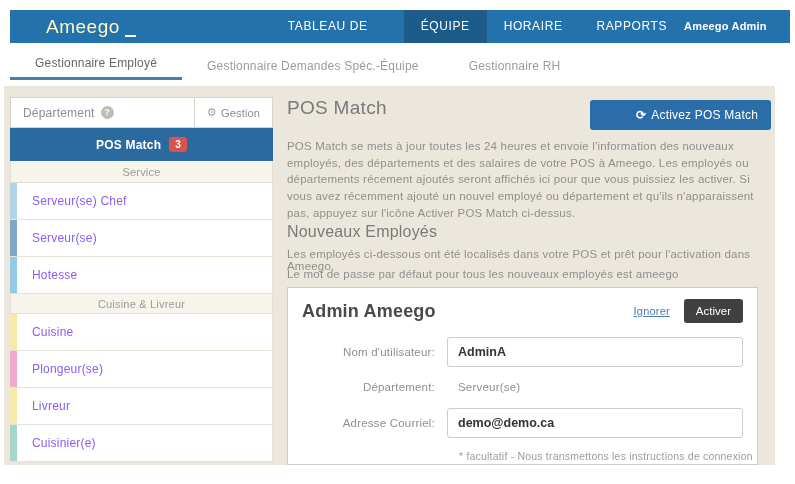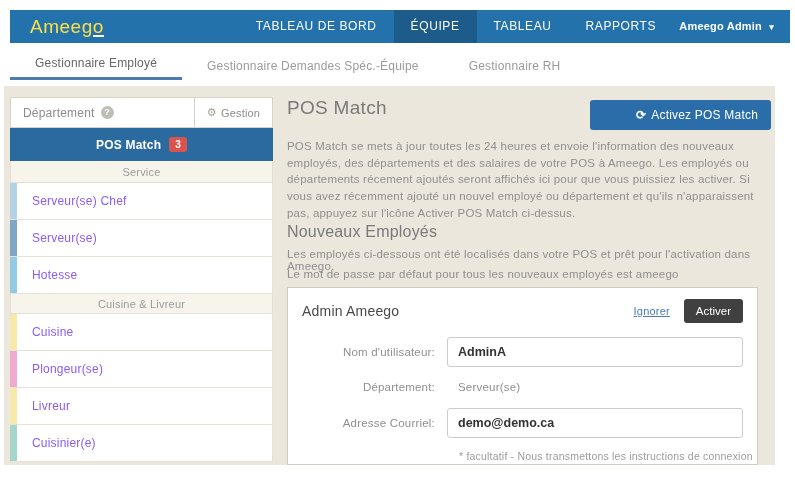--- a/index.html
+++ b/index.html
@@ -2,21 +2,21 @@
 <html><head>
 <meta charset="utf-8">
 <style>
   * { margin:0; padding:0; box-sizing:border-box; }
   html,body { background:#fff; }
   body { font-family:"Liberation Sans", sans-serif; }
   #app { position:relative; width:795px; height:484px; background:#fff; overflow:hidden; letter-spacing:0.2px; }
 
   
   .navbar { position:absolute; left:10px; top:10px; width:780px; height:33px; display:flex; align-items:stretch; }
-  .logo { position:relative; color:#fde047; font-size:19px; font-weight:400; line-height:33px; padding:0 20px; letter-spacing:0.5px; }
+  .logo { position:relative; color:#fef9c3; font-size:19px; font-weight:400; line-height:33px; padding:0 36px; letter-spacing:0.5px; }
   .logo::after { content:""; position:absolute; bottom:6px; right:20px; width:11px; height:2px; background:#fff; }
   .nav-items { display:flex; margin-left:115px; }
   .nav-item { color:#fff; font-size:12px; letter-spacing:0.6px; line-height:33px; padding:0 17px; cursor:pointer; }
   .user-menu { margin-left:auto; color:#fff; font-size:11px; font-weight:bold; line-height:33px; padding-right:16px; cursor:pointer; }
   .user-menu .caret { font-size:9px; margin-left:4px; }
 
   
   .tabbar { position:absolute; left:10px; top:52px; height:28px; display:flex;align-items:flex-end; }
   .tab { font-size:12px; color:#9b9b9b; padding:6px 25px 7px; cursor:pointer; }
   .tab.active { color:#666; border-bottom:3px solid #4a7cae; }
@@ -44,21 +44,21 @@
   .btn-activez { position:absolute; right:0; top:3px; border:none; color:#fff; font-size:12px; padding:8px 13px; border-radius:3px; cursor:pointer; font-family:inherit; letter-spacing:0.2px; }
   .btn-activez .refresh { font-weight:bold; margin-right:5px; }
   .intro { position:absolute; top:41px; left:0; width:468px; font-size:11.5px; color:#8f8f8f; line-height:1.45; }
   .h2 { position:absolute; top:126px; font-size:16px; font-weight:400; color:#7a7a7a; }
   .line1 { position:absolute; top:151px; font-size:11.5px; color:#8f8f8f; }
   .line2 { position:absolute; top:171px; font-size:11.5px; color:#8f8f8f; }
 
   
   .card { position:absolute; top:190px; left:0; width:471px; height:178px; background:#fff; border:1px solid #cfccc4; overflow:hidden; padding:11px 14px; }
   .card-head { display:flex; align-items:center; }
-  .card-name { font-size:14px; font-weight:normal; color:#4a4a4a; }
+  .card-name { font-size:18px; font-weight:bold; color:#4a4a4a; }
   .card-actions { margin-left:auto; display:flex; align-items:center; }
   .link-ignore { font-size:11px; color:#4a7db0; text-decoration:underline; cursor:pointer; }
   .btn-activer { border:none; color:#fff; font-size:11.5px; padding:6px 12px; border-radius:3px; margin-left:14px; cursor:pointer; font-family:inherit; }
   .form { margin-top:14px; }
   .frow { display:flex; align-items:center; margin-bottom:11px; }
   .flabel { width:145px; text-align:right; padding-right:12px; font-size:11.5px; color:#8f8f8f; }
   .fvalue-wrap { flex:1; }
   .finput { width:100%; height:30px; border:1px solid #ccc; border-radius:3px; padding:5px 10px; font-size:12.5px; font-weight:bold; color:#333; font-family:inherit; background:#fff; }
   .fstatic { font-size:11.5px; color:#8f8f8f; padding-left:11px; }
   .frow.static-row { margin:14px 0 15px; }
@@ -67,21 +67,21 @@
 </head>
 <body>
 
 <div id="app">
 
   <div class="navbar" style="background-color: rgb(35, 114, 171);">
     <div class="logo">Ameego</div>
     <div class="nav-items">
       <div class="nav-item">TABLEAU DE BORD</div>
       <div class="nav-item active" style="background-color: rgb(29, 92, 138);">ÉQUIPE</div>
-      <div class="nav-item">TABLEAU</div>
+      <div class="nav-item">HORAIRE</div>
       <div class="nav-item">RAPPORTS</div>
     </div>
     <div class="user-menu">
       <span>Ameego Admin</span>
       <span class="caret">▾</span>
     </div>
   </div>
 
   <div class="tabbar">
     <div class="tab active">Gestionnaire Employé</div>

